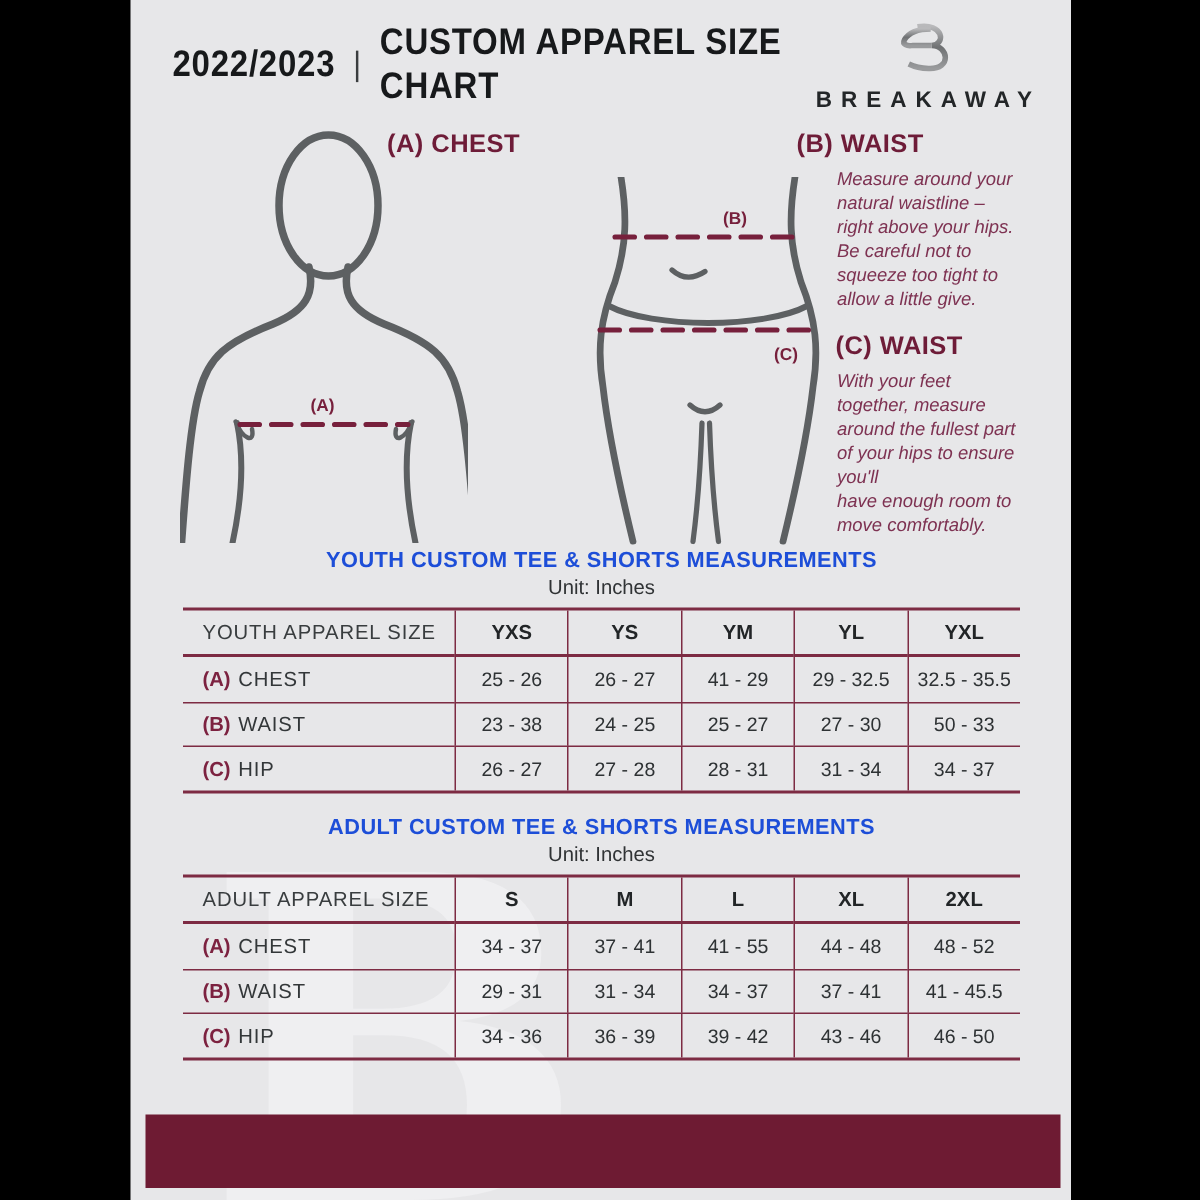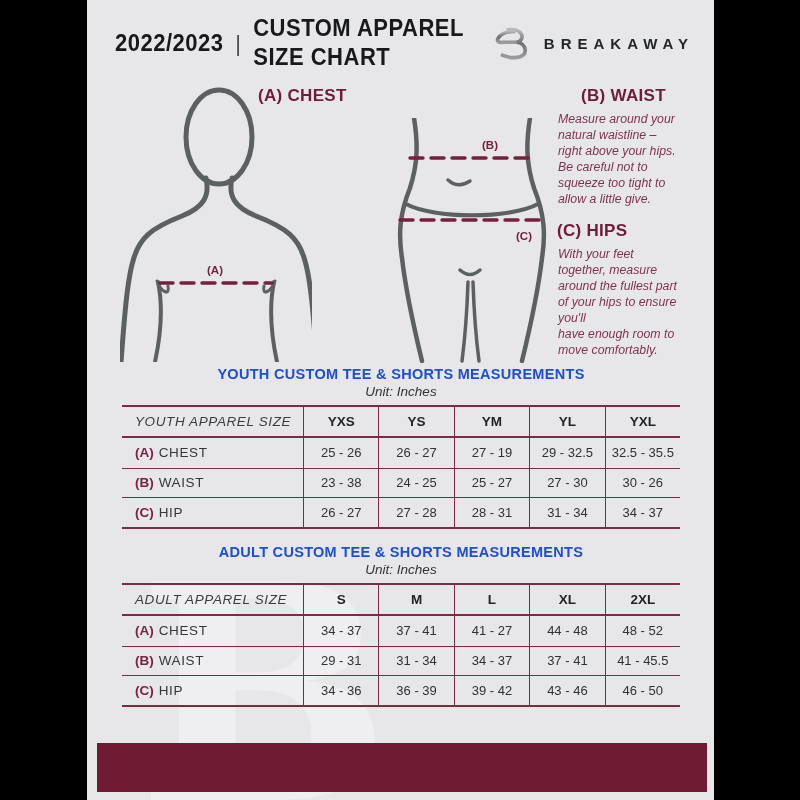--- a/index.html
+++ b/index.html
@@ -4,44 +4,44 @@
 <style>
   * { margin:0; padding:0; box-sizing:border-box; }
   html,body { width:800px; height:800px; background:#000; font-family:"Liberation Sans", sans-serif; }
   #page { position:relative; width:800px; height:800px; background:#000; overflow:hidden; }
   #content { position:absolute; left:87px; top:0; width:627px; height:800px; background:#e7e7e9; }
 
   
   .hdr { position:absolute; top:22px; left:28px; right:20px; height:42px; display:flex; align-items:center; justify-content:center; z-index:3; }
   .hdr-left { display:flex; align-items:center; gap:12px; font-weight:700; font-size:22px; color:#17191b; letter-spacing:.5px; transform:scaleY(1.12); }
   .hdr-pipe { font-weight:400; color:#3a3d3f; font-size:20px; }
-  .hdr-right { display:flex; align-items:center; gap:8px; }
+  .hdr-right { display:flex; align-items:center; gap:8px;flex-direction:column; }
   .brand { font-weight:700; font-size:15px; letter-spacing:6px; color:#232628; }
 
   
   .guide-head { position:absolute; font-weight:700; font-size:17px; color:#6e1c38; letter-spacing:.3px; z-index:2; }
   .desc { position:absolute; font-style:italic; font-size:12.3px; line-height:1.3; color:#7e3252; white-space:pre-line; z-index:2; }
 
   svg.fig { position:absolute; z-index:1; }
   .fig path, .fig ellipse { fill:none; stroke:#5d6062; stroke-linecap:round; }
   .fig .dash { stroke:#77203c; stroke-width:3.4; stroke-dasharray:13 8; }
   .fig text { font-family:"Liberation Sans", sans-serif; font-weight:700; font-size:11.5px; fill:#77203c; }
 
   
   .sect { position:absolute; left:35px; width:558px; z-index:2; text-align:center; }
   .tbl-title { font-weight:700; font-size:14.5px; color:#1d4ed8; letter-spacing:.3px; }
-  .tbl-unit { font-style:italic; font-size:13.5px; color:#303335; margin-top:2px; }
+  .tbl-unit { font-size:13.5px; color:#303335; margin-top:2px; }
   .grid { display:grid; grid-template-columns:181px repeat(5,1fr); border-top:2px solid #7d2b43; border-bottom:2px solid #7d2b43; margin-top:6px; text-align:left; }
   .c { display:flex; align-items:center; justify-content:center; font-size:13px; color:#2e3234; height:29.5px; }
   .c.hd { height:31px; border-bottom:2px solid #7d2b43; }
   .c.szhd { font-weight:700; font-size:13.5px; color:#222527; }
   .c.first { justify-content:flex-start; padding-left:13px; }
   .c.vline { border-left:1.5px solid #7d2b43; }
   .c.hline { border-top:1.5px solid #7d2b43; }
-  .rowlabel-cat { font-size:13.5px; letter-spacing:.6px; color:#393d3f;font-style:italic; }
+  .rowlabel-cat { font-size:13.5px; letter-spacing:.6px; color:#393d3f; }
   .pfx { font-weight:700; color:#7c2240; margin-right:5px; font-size:13.5px; }
   .rname { font-size:13.5px; letter-spacing:.6px; color:#333739; }
 
   
   .watermark { position:absolute; left:50px; top:545px; font-family:"DejaVu Serif", serif; font-weight:700; font-size:300px; line-height:1; color:#f4f4f6; opacity:.65; z-index:0; }
   .footer-bar { position:absolute; left:10px; top:743px; width:610px; height:49px; background:#6e1b33; z-index:4; }
 </style>
 </head>
 <body>
 
@@ -96,29 +96,29 @@
       <path d="M76 164 C 75 194 73 220 70 243" stroke-width="3.5"></path>
       <path d="M81 164 C 82 194 84 220 87 243" stroke-width="3.5"></path>
       <path class="dash" d="M18 40 L142 40"></path>
       <path class="dash" d="M8 102 L150 102"></path>
       <text x="90" y="31">(B)</text>
       <text x="124" y="122">(C)</text>
     </svg>
 
     <div class="guide-head" style="left:171px; top:86px;">(A) CHEST</div>
 
-    <div class="guide-head" style="left:494px; top:86px;">(B) WAIST</div>
+    <div class="guide-head" style="left:444px; top:86px;">(B) WAIST</div>
     <div class="desc" style="left:471px; top:112px; width:145px;">Measure around your
 natural waistline –
 right above your hips.
 Be careful not to
 squeeze too tight to
 allow a little give.</div>
 
-    <div class="guide-head" style="left:470px; top:221px;">(C) HIPS</div>
+    <div class="guide-head" style="left:470px; top:221px;">(C) WAIST</div>
     <div class="desc" style="left:471px; top:247px; width:150px;">With your feet
 together, measure
 around the fullest part
 of your hips to ensure
 you'll
 have enough room to
 move comfortably.</div>
 
     <div class="sect" style="top:366px;">
       <div class="tbl-title">YOUTH CUSTOM TEE &amp; SHORTS MEASUREMENTS</div>
@@ -130,33 +130,33 @@
         <div class="c hd szhd vline">YM</div>
         <div class="c hd szhd vline">YL</div>
         <div class="c hd szhd vline">YXL</div>
 
         <div class="c first">
             <span class="pfx">(A)</span>
             <span class="rname">CHEST</span>
           </div>
         <div class="c vline">25 - 26</div>
         <div class="c vline">26 - 27</div>
-        <div class="c vline">27 - 19</div>
+        <div class="c vline">41 - 29</div>
         <div class="c vline">29 - 32.5</div>
         <div class="c vline">32.5 - 35.5</div>
 
         <div class="c first hline">
             <span class="pfx">(B)</span>
             <span class="rname">WAIST</span>
           </div>
         <div class="c vline hline">23 - 38</div>
         <div class="c vline hline">24 - 25</div>
         <div class="c vline hline">25 - 27</div>
         <div class="c vline hline">27 - 30</div>
-        <div class="c vline hline">30 - 26</div>
+        <div class="c vline hline">50 - 33</div>
 
         <div class="c first hline">
             <span class="pfx">(C)</span>
             <span class="rname">HIP</span>
           </div>
         <div class="c vline hline">26 - 27</div>
         <div class="c vline hline">27 - 28</div>
         <div class="c vline hline">28 - 31</div>
         <div class="c vline hline">31 - 34</div>
         <div class="c vline hline">34 - 37</div>
@@ -173,21 +173,21 @@
         <div class="c hd szhd vline">L</div>
         <div class="c hd szhd vline">XL</div>
         <div class="c hd szhd vline">2XL</div>
 
         <div class="c first">
             <span class="pfx">(A)</span>
             <span class="rname">CHEST</span>
           </div>
         <div class="c vline">34 - 37</div>
         <div class="c vline">37 - 41</div>
-        <div class="c vline">41 - 27</div>
+        <div class="c vline">41 - 55</div>
         <div class="c vline">44 - 48</div>
         <div class="c vline">48 - 52</div>
 
         <div class="c first hline">
             <span class="pfx">(B)</span>
             <span class="rname">WAIST</span>
           </div>
         <div class="c vline hline">29 - 31</div>
         <div class="c vline hline">31 - 34</div>
         <div class="c vline hline">34 - 37</div>

